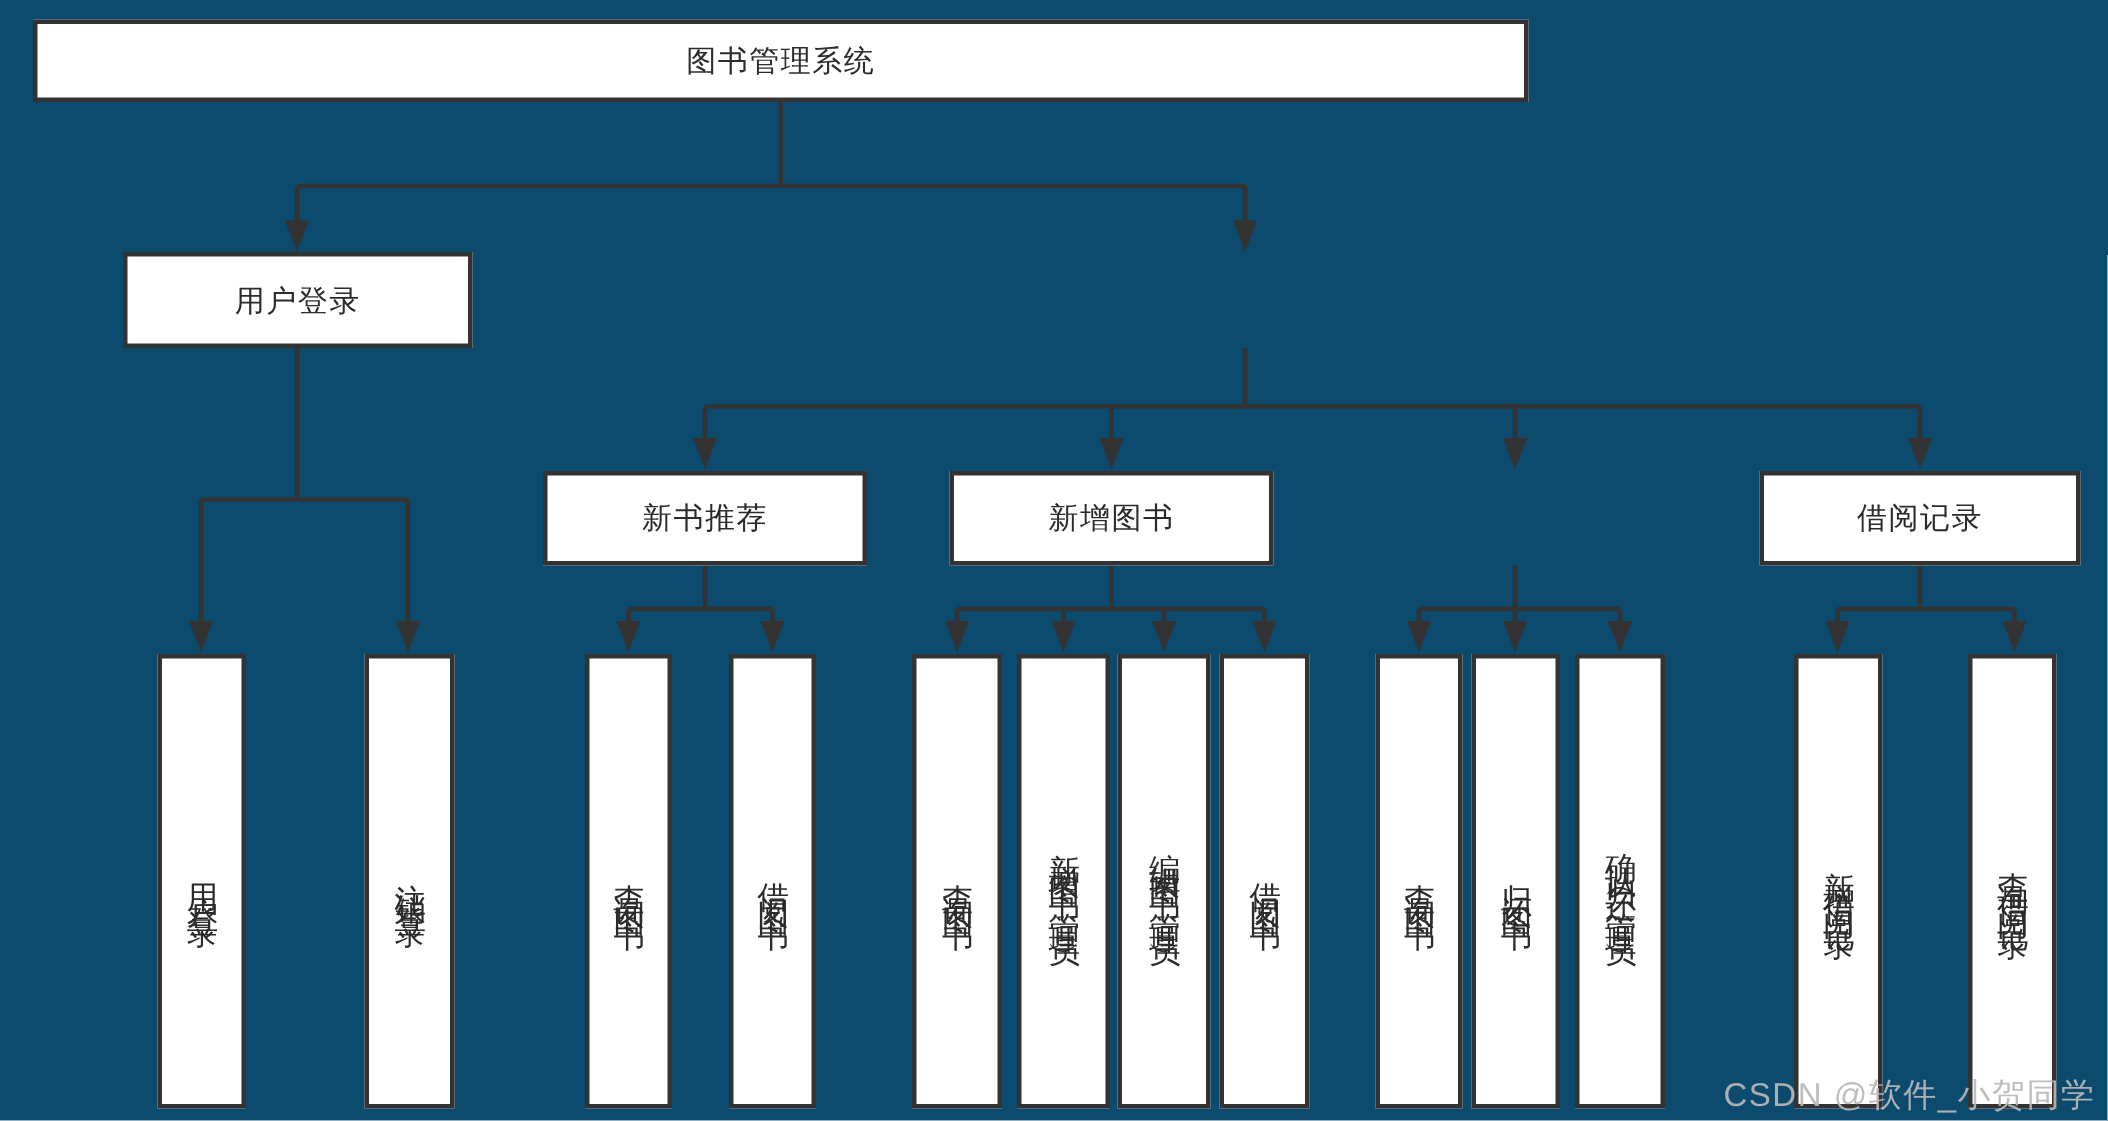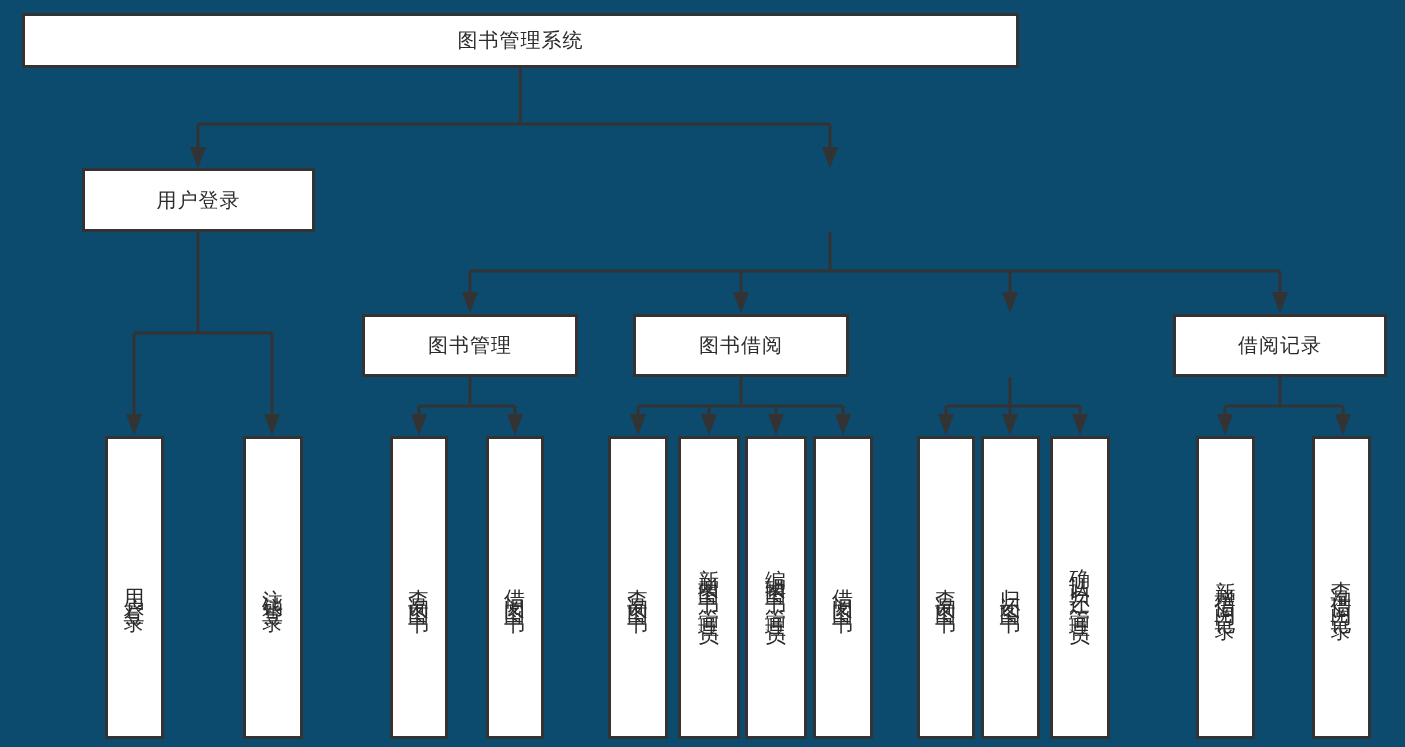--- a/index.html
+++ b/index.html
@@ -130,24 +130,24 @@
 
   <div class="hbox" style="left:22px;top:13px;width:997px;height:55px">
     <span class="hlabel">图书管理系统</span>
   </div>
 
   <div class="hbox" style="left:82px;top:168px;width:233px;height:64px">
     <span class="hlabel">用户登录</span>
   </div>
 
   <div class="hbox" style="left:362px;top:314px;width:216px;height:63px">
-    <span class="hlabel">图书管理</span>
+    <span class="hlabel">新书推荐</span>
   </div>
   <div class="hbox" style="left:633px;top:314px;width:216px;height:63px">
-    <span class="hlabel">图书借阅</span>
+    <span class="hlabel">新增图书</span>
   </div>
   <div class="hbox" style="left:1173px;top:314px;width:214px;height:63px">
     <span class="hlabel">借阅记录</span>
   </div>
 
   <div class="vbox" style="left:105px;width:59px">
     <span class="vlabel">用户登录</span>
   </div>
   <div class="vbox" style="left:243px;width:60px">
     <span class="vlabel">注销登录</span>
@@ -183,14 +183,15 @@
     <span class="vlabel">确认归还（管理员）</span>
   </div>
 
   <div class="vbox" style="left:1196px;width:59px">
     <span class="vlabel">新增借阅记录</span>
   </div>
   <div class="vbox" style="left:1312px;width:59px">
     <span class="vlabel">查询借阅记录</span>
   </div>
 
+  <div id="watermark">CSDN @软件_小贺同学</div>
 
 </div>
 
 </body></html>

